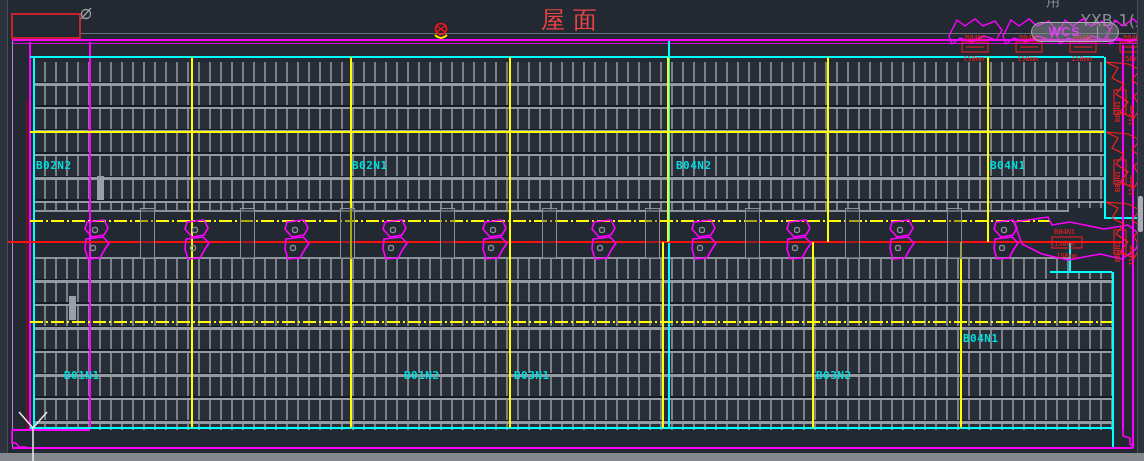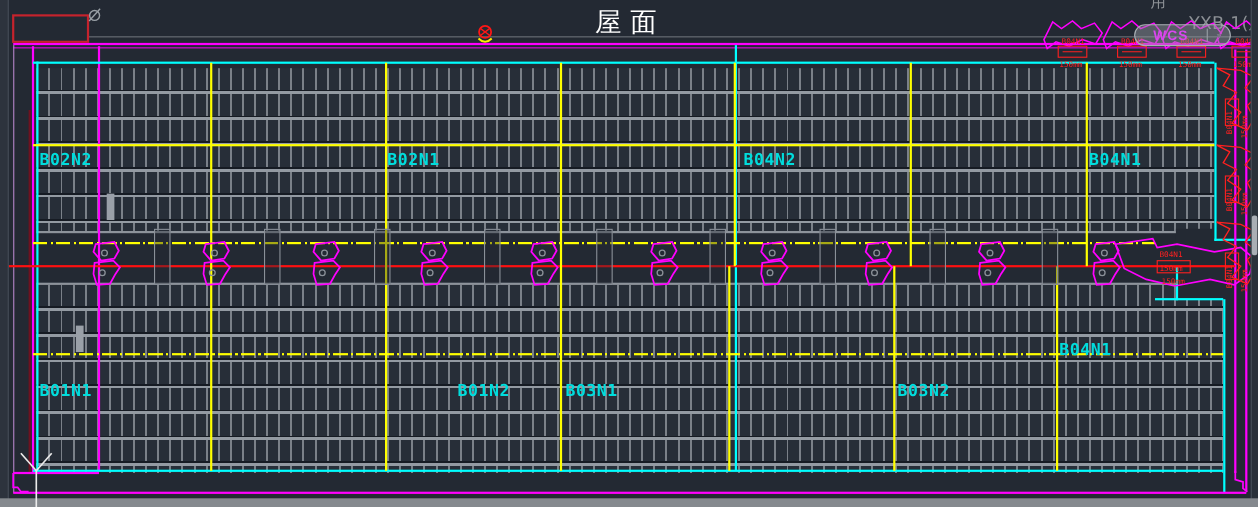--- a/index.html
+++ b/index.html
@@ -10,24 +10,24 @@
   .grid{position:absolute;background-color:#272e38;
     background-image:
       repeating-linear-gradient(180deg, transparent 0 19.5px, #161b23 19.5px 21px, #939aa2 21px 23.5px),
       repeating-linear-gradient(90deg, #7b8189 0 1.8px, transparent 1.8px 11px);}
   .line{position:absolute;}
   .ydash{background:repeating-linear-gradient(90deg,#ffff00 0 13px,transparent 13px 16px,#ffff00 16px 18px,transparent 18px 21px);}
   .ysolid{background:#ffff00;}
   .cyan{background:#00ffff;}
   .mag{background:#ff00ff;}
   .red{background:#fe1010;}
-  .label{position:absolute;color:#00dddd;font-size:15px;font-weight:bold;letter-spacing:.5px;white-space:nowrap;}
+  .label{position:absolute;color:#00dddd;font-size:11px;font-weight:bold;letter-spacing:.5px;white-space:nowrap;margin-top:23px;}
   .slot{position:absolute;border:1.5px solid #8a9098;background:rgba(35,41,51,.4);}
   .nub{position:absolute;background:#9aa0a8;}
-  #title{position:absolute;color:#ffffff;font-size:24px;letter-spacing:8px;white-space:nowrap;
+  #title{position:absolute;color:#ef4444;font-size:24px;letter-spacing:8px;white-space:nowrap;
     font-family:"DejaVu Sans","Liberation Sans",sans-serif;}
   #yxb{position:absolute;color:#8d9196;font-size:16px;white-space:nowrap;
     font-family:"DejaVu Sans","Liberation Sans",sans-serif;}
   #toppartial{position:absolute;color:#8d9196;font-size:14px;font-family:"DejaVu Sans",sans-serif;}
   #wcs{position:absolute;left:1031px;top:22px;width:88px;height:20px;border:1.5px solid #a9afb5;
     border-radius:11px;background:rgba(150,156,162,.45);display:flex;align-items:center;
     box-sizing:border-box;cursor:pointer;}
   #wcs .wcs-txt{flex:1;text-align:center;color:#d946ef;font-size:12.5px;font-weight:bold;
     letter-spacing:1px;font-family:"Liberation Sans",sans-serif;}
   #wcs .wcs-sep{width:1px;height:12px;background:#9aa0a6;}
@@ -225,22 +225,22 @@
      <polyline points="2,2 14,8 8,18 20,24 12,34 24,42 16,52 30,58 36,48 30,36 38,28 28,20 36,10 24,4 2,2" fill="none" stroke="#ff2020" stroke-width="1.2"></polyline>
      <rect x="10" y="30" width="12" height="24" fill="none" stroke="#ff2020" stroke-width="1"></rect>
      <text class="flash-red-text" transform="rotate(-90 16 62)" x="16" y="62">B04N1</text>
      <text class="flash-red-text" transform="rotate(-90 30 66)" x="30" y="66">150mm</text>
    </svg>
       <span class="label" style="left:36px;top:136px;">B02N2</span>
       <span class="label" style="left:352px;top:136px;">B02N1</span>
       <span class="label" style="left:676px;top:136px;text-align:right;">B04N2</span>
       <span class="label" style="left:990px;top:136px;">B04N1</span>
       <span class="label" style="left:963px;top:309px;">B04N1</span>
-      <span class="label" style="left:36px;top:346px;">B01N1</span>
-      <span class="label" style="left:376px;top:346px;padding-left:40px;">B01N2</span>
+      <span class="label" style="left:36px;top:346px;padding-left:28px;">B01N1</span>
+      <span class="label" style="left:364px;top:346px;padding-left:40px;">B01N2</span>
       <span class="label" style="left:514px;top:346px;">B03N1</span>
       <span class="label" style="left:816px;top:346px;">B03N2</span>
     </div>
 
   <div class="nub" style="left:97px;top:176px;width:7px;height:24px;"></div>
   <div class="nub" style="left:69px;top:296px;width:7px;height:24px;"></div>
 
   <svg style="left:10px;top:429px;" width="26" height="22">
     <polyline points="2,1 2,14 6,14 9,18 16,18" fill="none" stroke="#ff00ff" stroke-width="1.6"></polyline>
   </svg>

